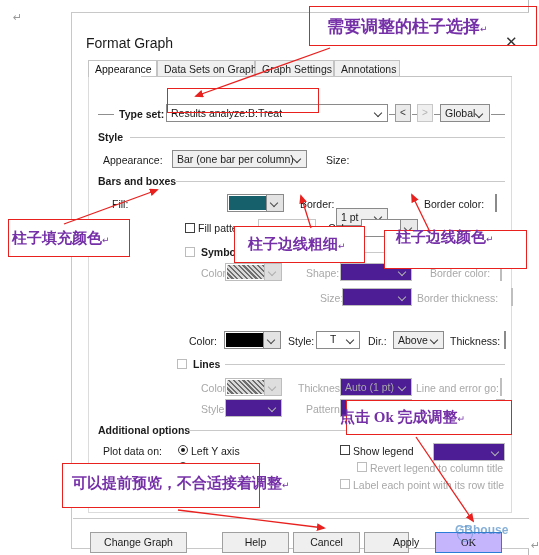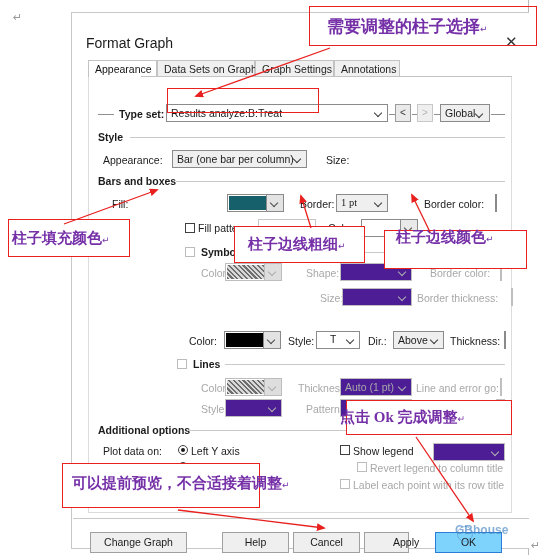--- a/index.html
+++ b/index.html
@@ -85,21 +85,21 @@
 
   
   .sep{position:absolute;height:1px;background:#c9c9c9;}
   .dash{position:absolute;height:1px;background:#8f8f8f;}
 
   
   .pbtn{
     position:absolute;height:21px;box-sizing:border-box;border:1px solid #a0a0a0;background:#efefef;
     font-size:10.5px;color:#1b1b1b;text-align:center;line-height:19px;
   }
-  .pbtn.def{border:1px solid #2a7cd6;background:#7dd3fc;}
+  .pbtn.def{border:1px solid #2a7cd6;background:#c4b5fd;font-family:Liberation Serif, serif;}
   .smbtn{
     position:absolute;width:16px;height:18px;box-sizing:border-box;border:1px solid #9b9b9b;background:#eaeaea;
     font-size:10px;line-height:16px;text-align:center;color:#3a3a3a;
   }
   .smbtn.dim{color:#b5b5b5;border-color:#c8c8c8;background:#efefef;}
 
   
   .anno-box{position:absolute;border:1.4px solid #e8201e;box-sizing:border-box;background:transparent;}
   .anno-box.filled{background:#ffffff;}
   .anno-txt{
@@ -167,21 +167,21 @@
   <div class="lbl b" style="left:26px;top:162px;">Bars and boxes</div>
   <div class="sep" style="left:104px;top:168px;width:329px;"></div>
 
   <div class="lbl" style="left:40px;top:185px;">Fill:</div>
   <div class="swatchbox" style="left:155px;top:181px;width:57px;">
     <span class="sw" style="background:#16606b;"></span>
     <span class="btn"></span>
   </div>
 
   <div class="lbl" style="left:228px;top:185px;">Border:</div>
-  <div class="combo" style="left:264px;top:181px;width:52px;font-family:Liberation Serif, serif;">
+  <div class="combo" style="left:264px;top:195px;width:52px;">
     <span class="txt">1 pt</span>
     <span class="arw"></span>
   </div>
 
   <div class="lbl" style="left:352px;top:185px;">Border color:</div>
   <div class="swatchbox" style="left:423px;top:181px;width:0px;"></div>
 
   <div class="cb" style="left:113px;top:210px;"></div>
   <div class="lbl" style="left:126px;top:209px;">Fill pattern</div>
   <div class="combo empty" style="left:186px;top:206px;width:58px;">

